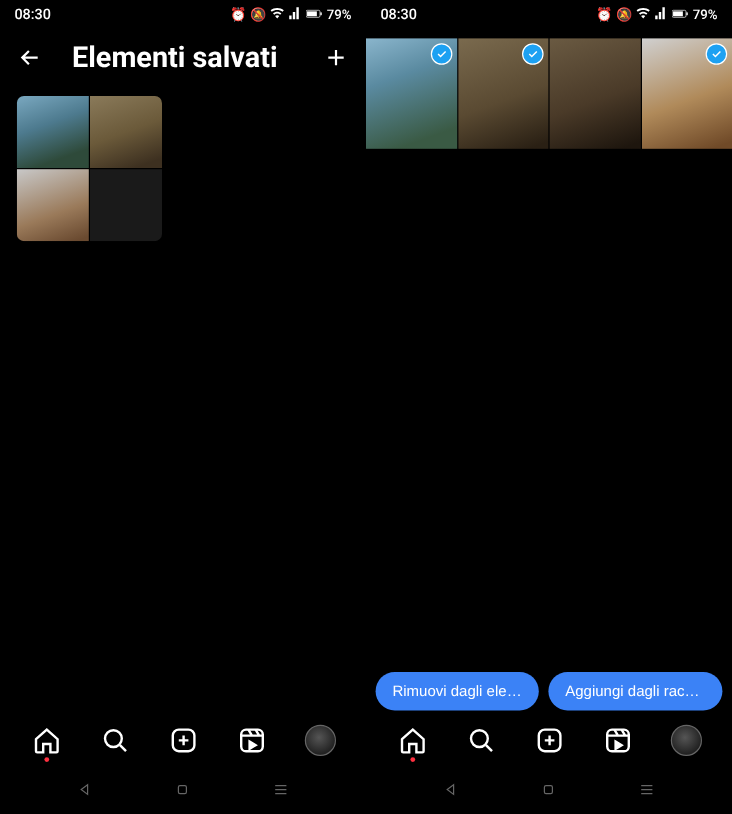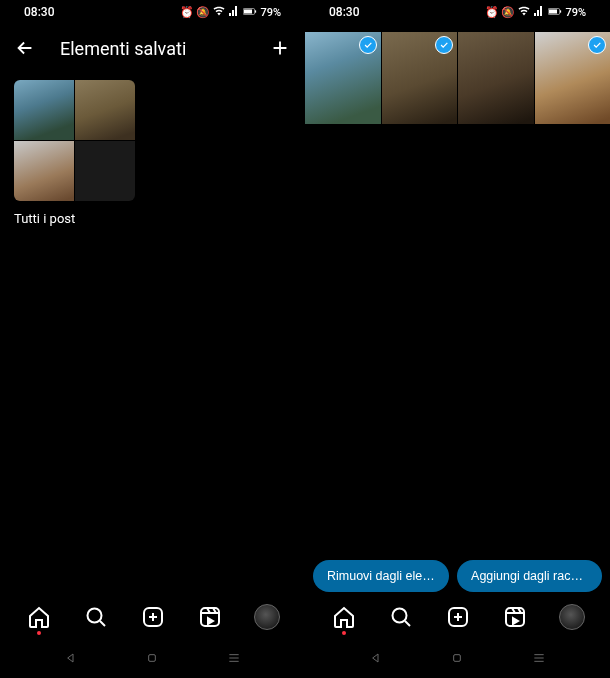--- a/index.html
+++ b/index.html
@@ -18,40 +18,40 @@
       display: flex;
       flex-direction: column;
       background: #000;
       position: relative;
     }
     .status-bar {
       height: 24px;
       display: flex;
       align-items: center;
       justify-content: space-between;
-      padding: 0 24px;
+      padding: 0 12px;
       font-size: 12px;
       font-weight: 500;
     }
     .status-icons {
       display: flex;
       align-items: center;
       gap: 3px;
       font-size: 11px;
     }
     .header {
       height: 48px;
       display: flex;
       align-items: center;
       padding: 0 14px;
       gap: 24px;
     }
     .header-title {
-      font-size: 18px;
-      font-weight: 400;
+      font-size: 24px;
+      font-weight: 700;
       flex: 1;
     }
     .content {
       flex: 1;
       overflow: hidden;
     }
     .collection-grid {
       display: grid;
       grid-template-columns: 60px 60px;
       gap: 1px;
@@ -107,21 +107,21 @@
       position: absolute;
       bottom: 86px;
       left: 0;
       right: 0;
       display: flex;
       gap: 8px;
       padding: 0 8px;
       justify-content: flex-end;
     }
     .pill-btn {
-      background: #0369a1;
+      background: #3b82f6;
       color: #fff;
       border: none;
       border-radius: 18px;
       padding: 9px 14px;
       font-size: 12.5px;
       font-weight: 500;
       white-space: nowrap;
       overflow: hidden;
       text-overflow: ellipsis;
       max-width: 148px;
@@ -216,21 +216,20 @@
     </span>
   </div>
 
   <div class="content">
     <div class="collection-grid">
       <div class="collection-cell c1"></div>
       <div class="collection-cell c2"></div>
       <div class="collection-cell c3"></div>
       <div class="collection-cell c4"></div>
     </div>
-    <div class="collection-label">Tutti i post</div>
   </div>
 
   <div class="bottom-nav">
     <span class="nav-item">
       <svg viewBox="0 0 24 24" fill="none" stroke="#fff" stroke-width="2">
           <path d="M3 11l9-8 9 8v10a1 1 0 01-1 1h-5v-7h-6v7H4a1 1 0 01-1-1V11z"></path>
         </svg>
       <span class="nav-dot"></span>
     </span>
     <span class="nav-item">

